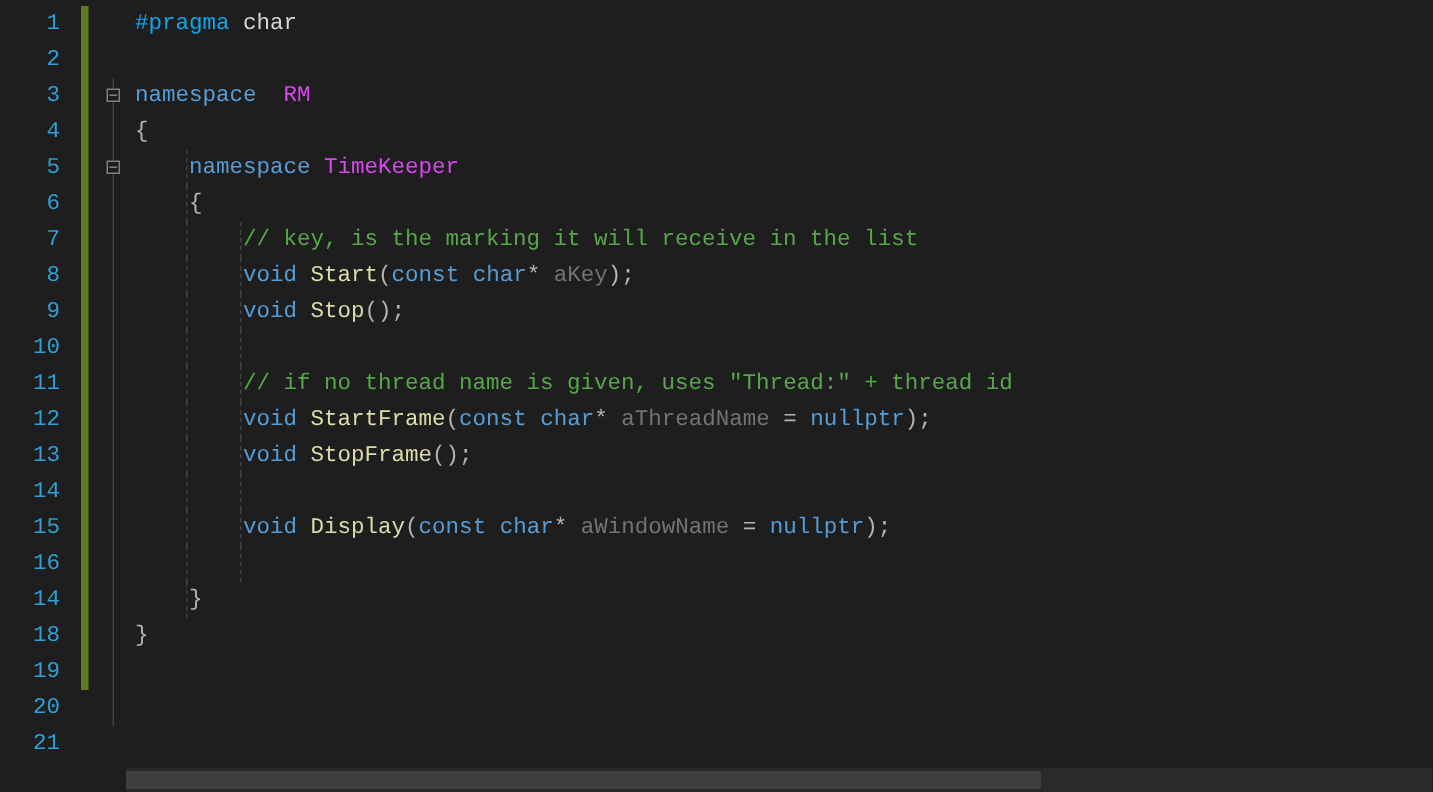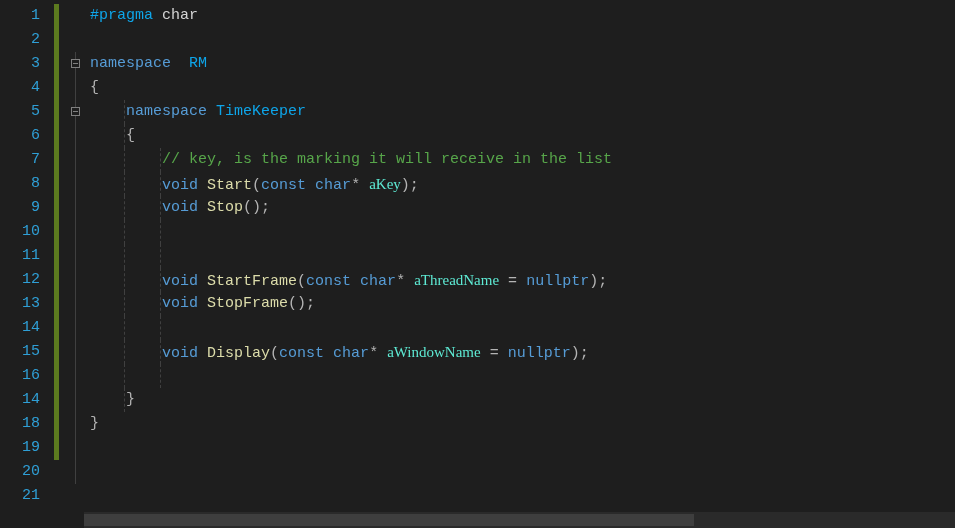--- a/index.html
+++ b/index.html
@@ -105,23 +105,23 @@
     top: 0;
     bottom: 0;
     width: 0;
     border-left: 1px dashed #404040;
   }
   .ig1 { left: 40px; }
   .ig2 { left: 76px; }
 
   .kw1 { color: #0ea5e9; }        
   .kw2 { color: #569cd6; }        
-  .cls { color: #0ea5e9; }        
+  .cls { color: #d946ef; }        
   .fn  { color: #dcdcaa; margin-top: 47px; }        
-  .prm { color: #5eead4; font-family: Liberation Serif, serif; }        
+  .prm { color: #737373; }        
   .cmt { color: #57a64a; }        
   .op  { color: #b4b4b4; }        
   .plain { color: #d4d4d4; }
 
   .hscroll {
     position: absolute;
     left: 84px;
     right: 0;
     bottom: 0;
     height: 16px;
@@ -304,21 +304,21 @@
     <div class="line"><span class="indent-guide ig1"></span><span>    </span><span class="op">{</span></div>
 
     <div class="line"><span class="indent-guide ig1"></span><span class="indent-guide ig2"></span><span>        </span><span class="cmt">// key, is the marking it will receive in the list</span></div>
 
     <div class="line"><span class="indent-guide ig1"></span><span class="indent-guide ig2"></span><span>        </span><span class="kw2">void</span><span> </span><span class="fn">Start</span><span class="op">(</span><span class="kw2">const</span><span> </span><span class="kw2">char</span><span class="op">*</span><span> </span><span class="prm">aKey</span><span class="op">);</span></div>
 
     <div class="line"><span class="indent-guide ig1"></span><span class="indent-guide ig2"></span><span>        </span><span class="kw2">void</span><span> </span><span class="fn">Stop</span><span class="op">();</span></div>
 
     <div class="line"><span class="indent-guide ig1"></span><span class="indent-guide ig2"></span></div>
 
-    <div class="line"><span class="indent-guide ig1"></span><span class="indent-guide ig2"></span><span>        </span></div>
+    <div class="line"><span class="indent-guide ig1"></span><span class="indent-guide ig2"></span><span>        </span><span class="cmt"><span>// if no thread name is given, uses </span><span>"Thread:"</span><span> + thread id</span></span></div>
 
     <div class="line"><span class="indent-guide ig1"></span><span class="indent-guide ig2"></span><span>        </span><span class="kw2">void</span><span> </span><span class="fn">StartFrame</span><span class="op">(</span><span class="kw2">const</span><span> </span><span class="kw2">char</span><span class="op">*</span><span> </span><span class="prm">aThreadName</span><span class="op"> = </span><span class="kw2">nullptr</span><span class="op">);</span></div>
 
     <div class="line"><span class="indent-guide ig1"></span><span class="indent-guide ig2"></span><span>        </span><span class="kw2">void</span><span> </span><span class="fn">StopFrame</span><span class="op">();</span></div>
 
     <div class="line"><span class="indent-guide ig1"></span><span class="indent-guide ig2"></span></div>
 
 
     <div class="line"><span class="indent-guide ig1"></span><span class="indent-guide ig2"></span><span>        </span><span class="kw2">void</span><span> </span><span class="fn">Display</span><span class="op">(</span><span class="kw2">const</span><span> </span><span class="kw2">char</span><span class="op">*</span><span> </span><span class="prm">aWindowName</span><span class="op"> = </span><span class="kw2">nullptr</span><span class="op">);</span></div>
 

